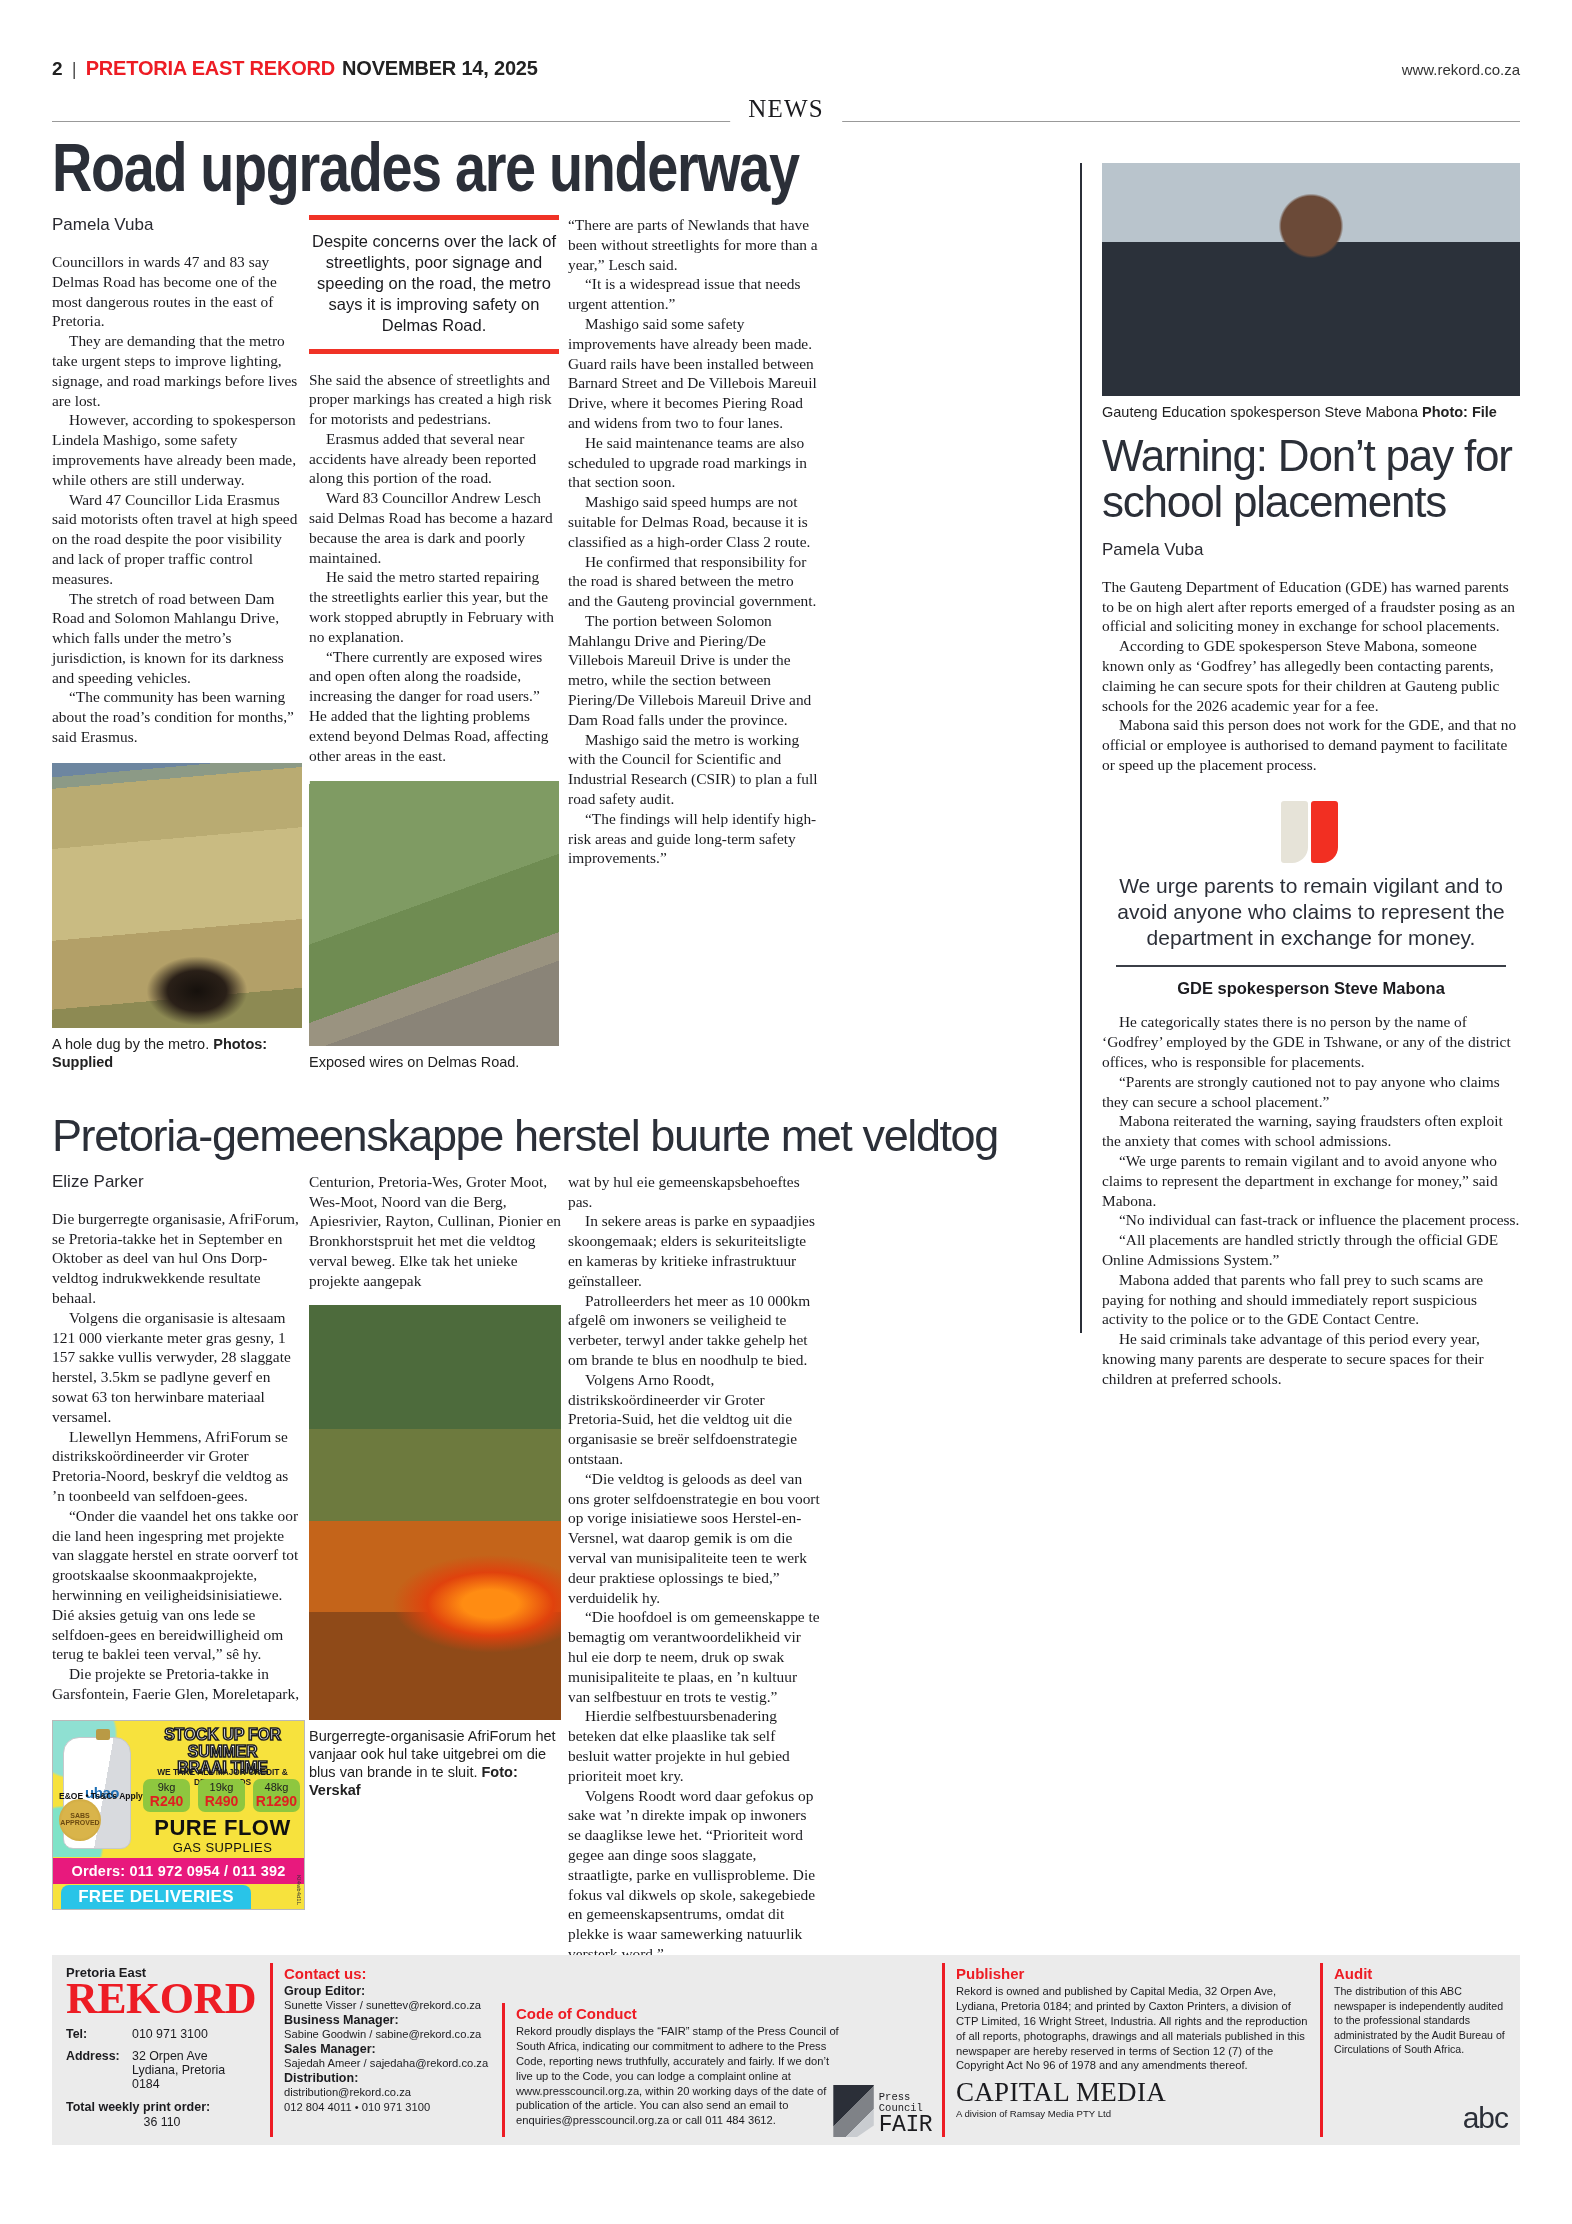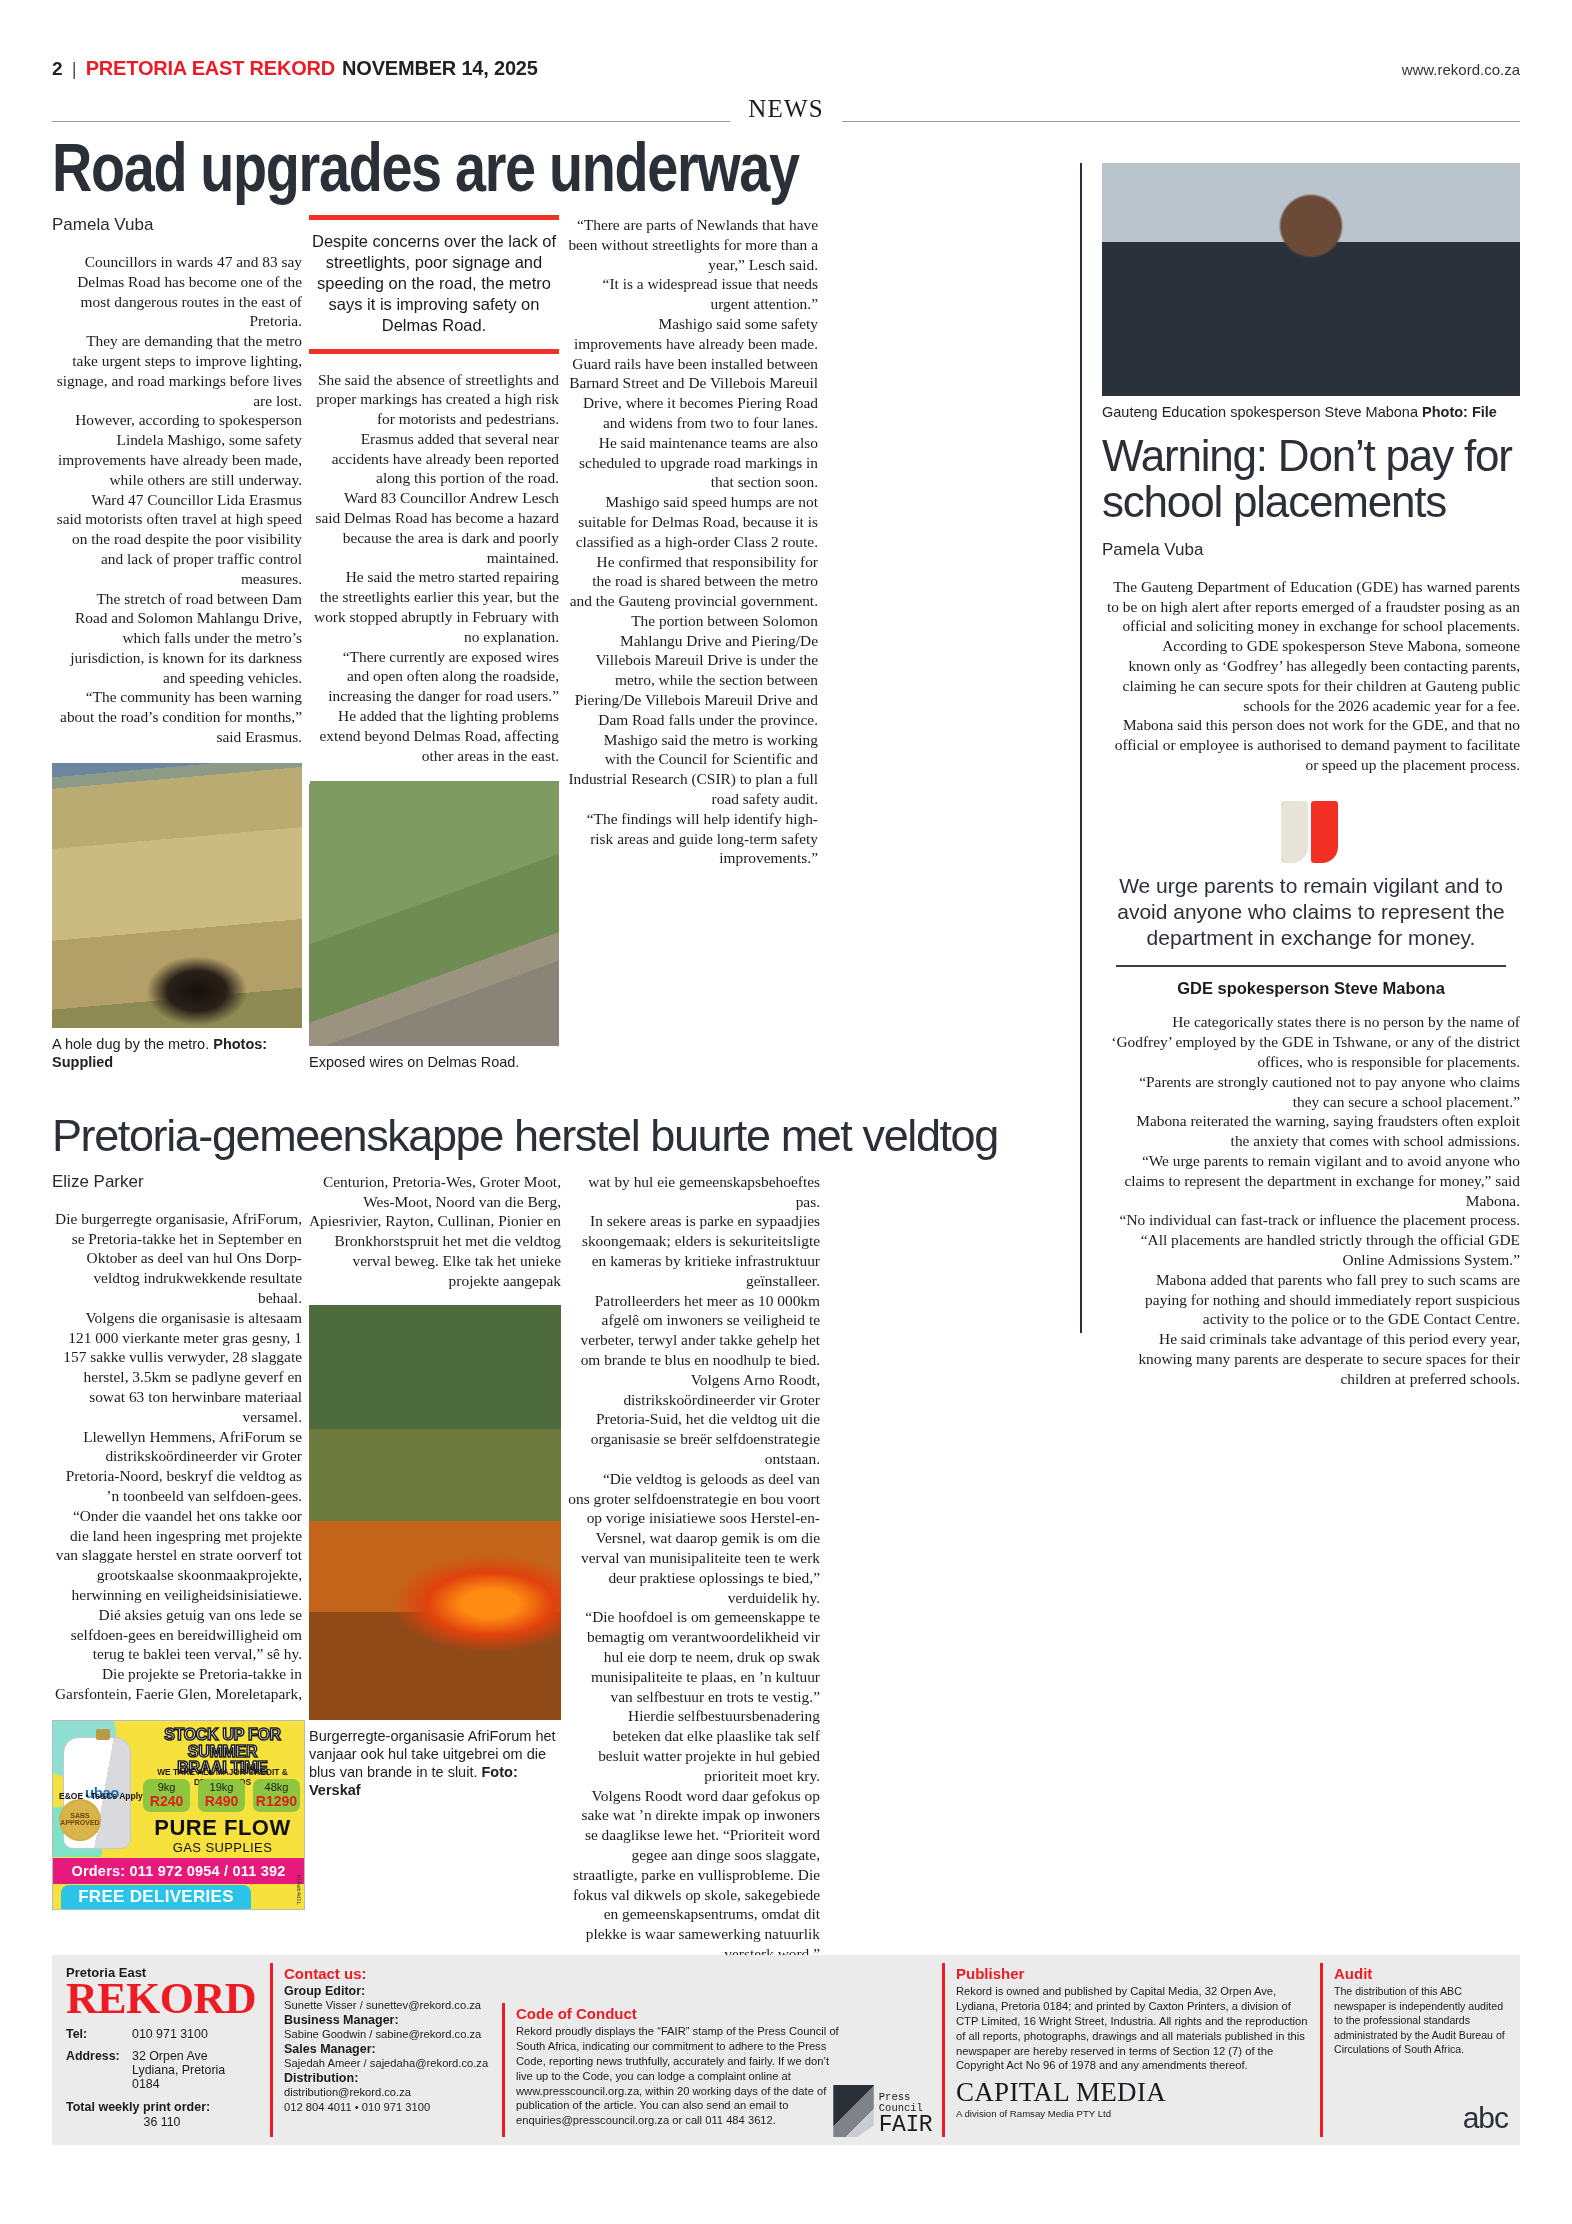--- a/index.html
+++ b/index.html
@@ -25,21 +25,21 @@
   .section-band { position:relative; margin-top:15px; height:34px; }
   .section-band .rule { position:absolute; left:0; right:0; top:26px; border-top:1.5px solid #999; }
   .section-band .label {
     position:absolute; left:50%; transform:translateX(-50%); top:0;
     background:#fff; padding:0 18px; font-family:"Liberation Serif", serif;
     font-size:25px; letter-spacing:1.2px; color:#1b1b1f;
   }
 
   
   .byline { font-family:"Liberation Sans", sans-serif; font-size:17px; color:#2a2a30; margin:0 0 17px; font-weight:400; }
-  .body p { margin:0; font-size:15.4px; line-height:1.285; text-align:right; }
+  .body p { margin:0; font-size:15.4px; line-height:1.285; text-align:left; }
   .body p + p { text-indent:17px; }
   .cap { font-family:"Liberation Sans", sans-serif; font-size:14.5px; line-height:1.26; color:#222; margin-top:7px; }
   .cap b { font-weight:700; }
 
   
   .lead { position:relative; margin-top:6px; }
   .lead-head {
     font-family:"Liberation Sans", sans-serif;
     font-weight:700; font-size:68px; line-height:.97;
     letter-spacing:-1.6px; color:#2b2f38;

